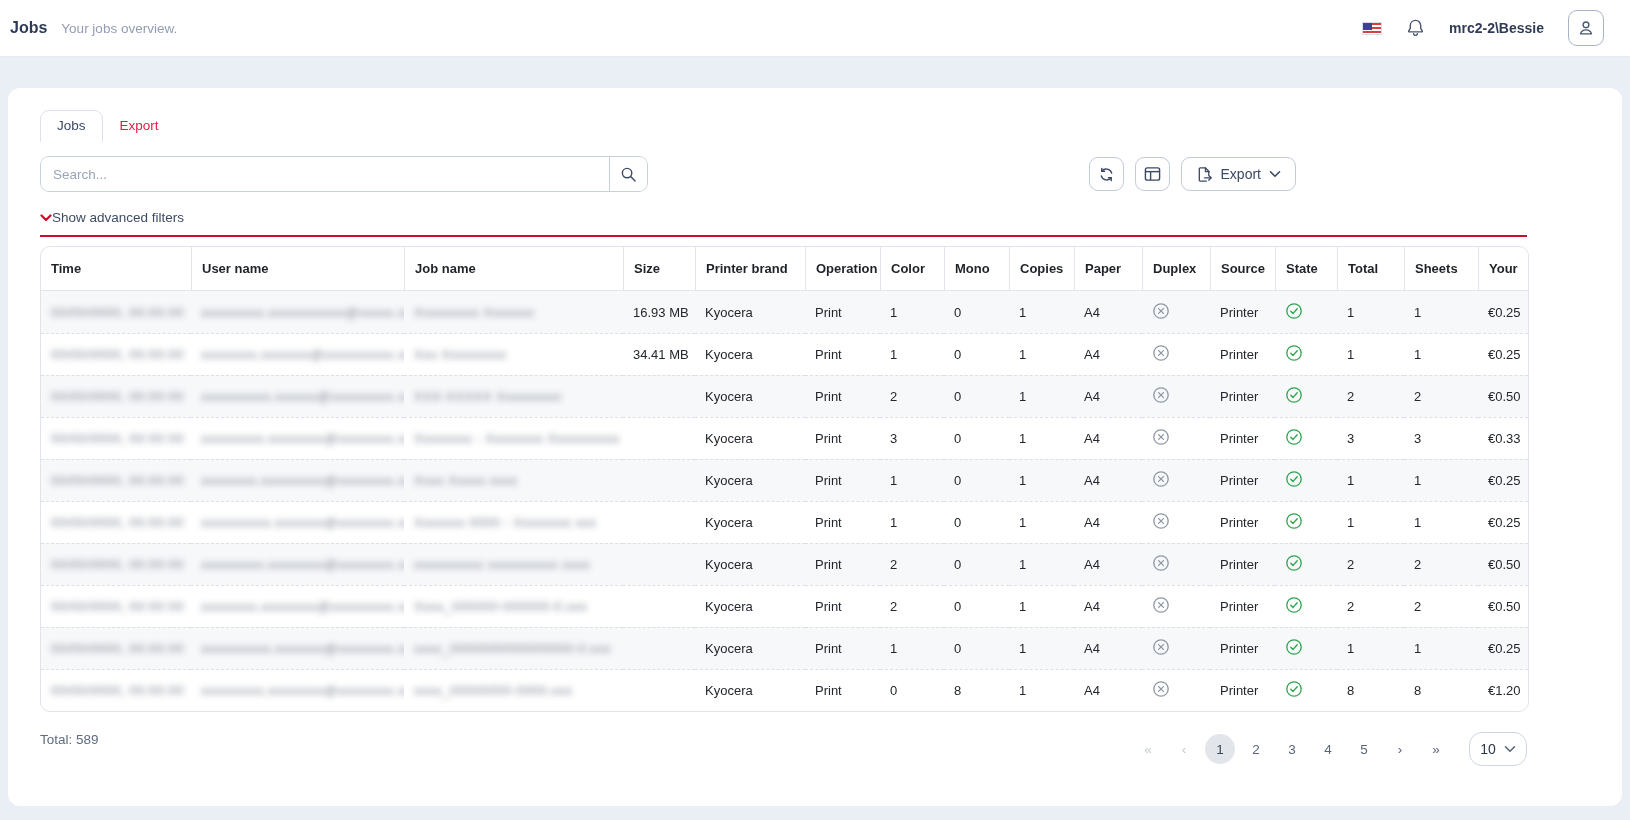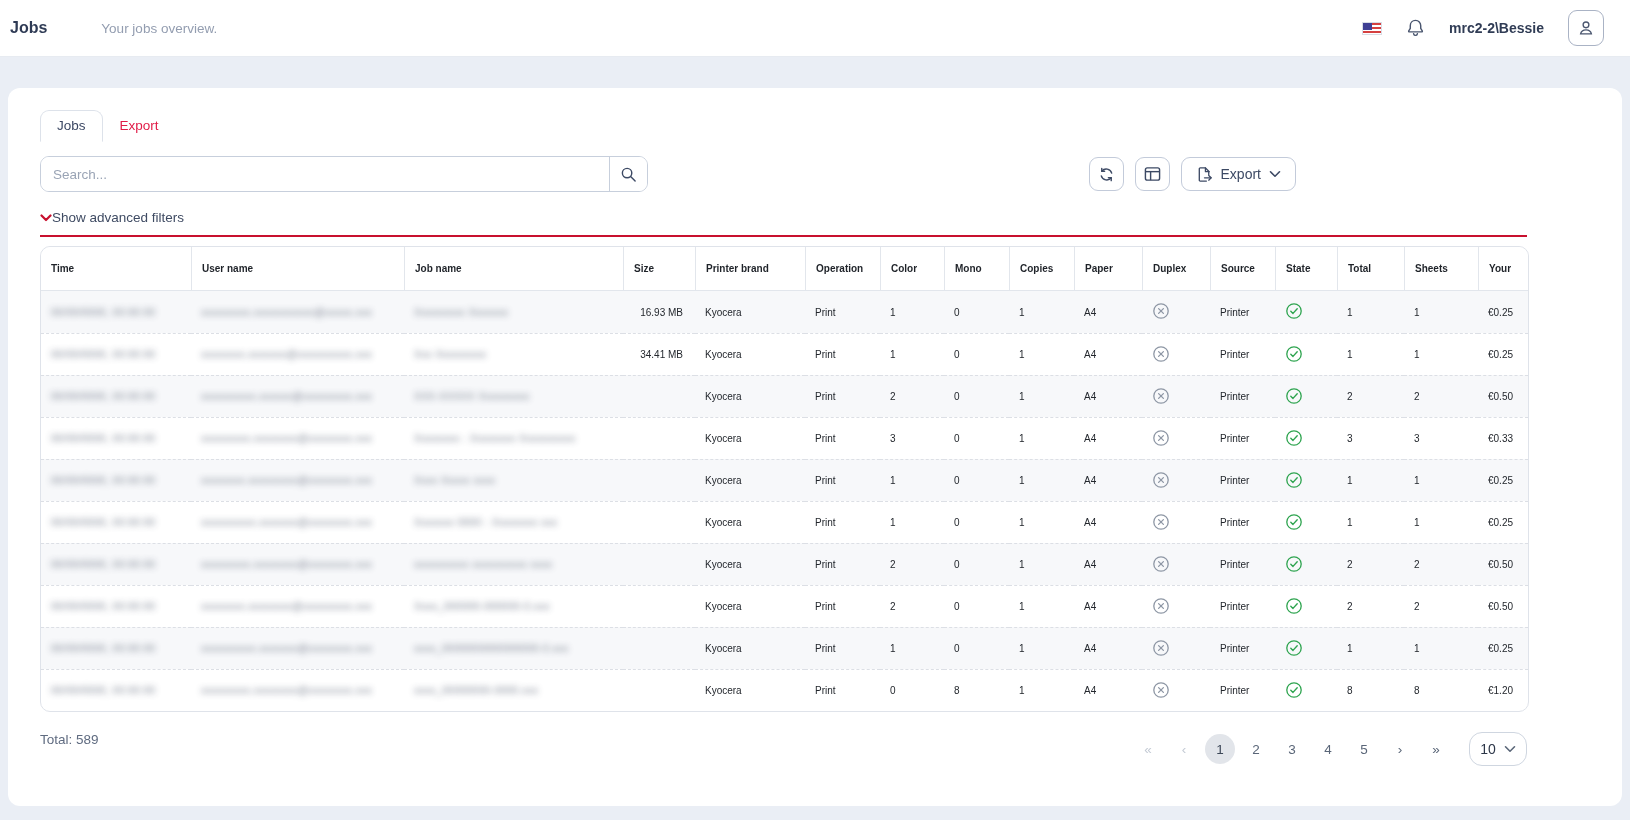--- a/index.html
+++ b/index.html
@@ -10,21 +10,21 @@
     overflow:hidden;
   }
   
   .topbar {
     height:57px; background:#ffffff; border-bottom:1px solid #e7ebf1;
     display:flex; align-items:center; justify-content:space-between;
     padding:0 26px 0 10px;
   }
   .topbar-left { display:flex; align-items:baseline; gap:14px; }
   .page-title { font-size:16px; font-weight:700; color:#2f3b55; }
-  .page-subtitle { font-size:13.5px; color:#939db0;margin-left:40px; }
+  .page-subtitle { font-size:13.5px; color:#939db0; }
   .topbar-right { display:flex; align-items:center; gap:24px; }
   .flag { width:20px; height:13px; border:1px solid #d8dde6; position:relative;
     background:repeating-linear-gradient(to bottom,#d54040 0 2px,#ffffff 2px 4px);
     cursor:pointer; }
   .flag::after { content:""; position:absolute; left:0; top:0; width:9px; height:7px; background:#3f3f94; }
   .icon-btn { background:none; border:none; cursor:pointer; display:flex; align-items:center; color:#4a566f; }
   .username { font-weight:700; color:#303c55; font-size:14px; }
   .user-btn { width:36px; height:36px; border:1px solid #aab3c5; border-radius:9px;
     background:#fff; display:flex; align-items:center; justify-content:center; cursor:pointer; color:#4a566f; }
   
@@ -49,21 +49,21 @@
   .tool-btn { height:34px; min-width:33px; border:1px solid #c3cbda; border-radius:9px; background:#fff;
     display:flex; align-items:center; justify-content:center; gap:8px; cursor:pointer;
     color:#3c4964; font-size:14px; font-family:inherit; margin-left:11px; padding:0 8px; }
   .export-btn { padding:0 14px; }
   
   .filters-link { display:flex; align-items:center; cursor:pointer; margin-bottom:10px; }
   .filters-link .label { color:#3f4b63; font-size:13.5px; }
   .red-rule { height:2px; background:#c8102e; margin-bottom:9px; }
   
   table { border-collapse:separate; border-spacing:0; width:1487px; table-layout:fixed;
-    border:1px solid #dfe3ea; border-radius:10px; font-size:10px; }
+    border:1px solid #dfe3ea; border-radius:10px; font-size:13px; }
   thead th { height:44px; text-align:left; padding:0 10px; font-weight:700; color:#1f2329;
     background:#fff; border-bottom:1px solid #e2e6ec; white-space:nowrap; overflow:hidden; }
   thead th + th { border-left:1px solid #e2e6ec; }
   thead th:first-child { border-top-left-radius:10px; }
   thead th:last-child { border-top-right-radius:10px; }
   tbody td { height:42px; padding:0 10px; color:#23272d; white-space:nowrap; overflow:hidden; }
   tbody tr:nth-child(odd) { background:#f7f8fa; }
   tbody tr + tr td { border-top:1px dashed #dcdfe5; }
   tbody tr { cursor:pointer; }
   td.right { text-align:right; padding-right:12px; }

